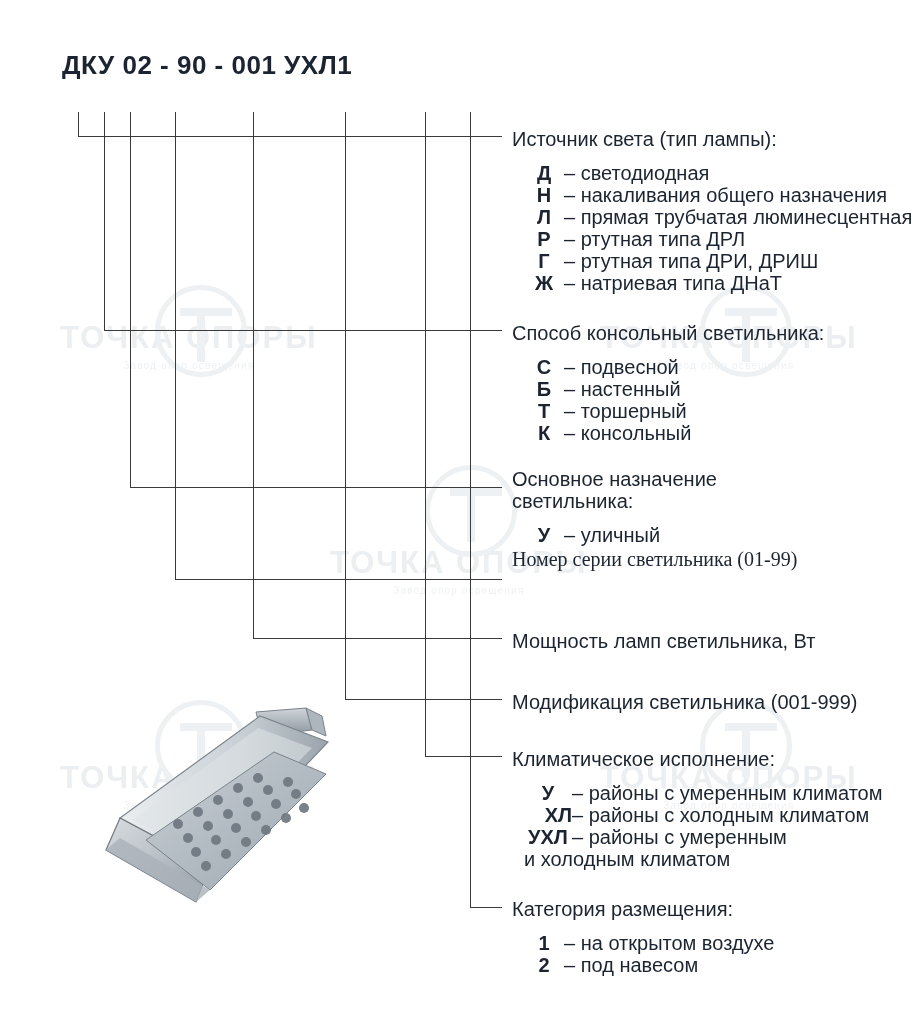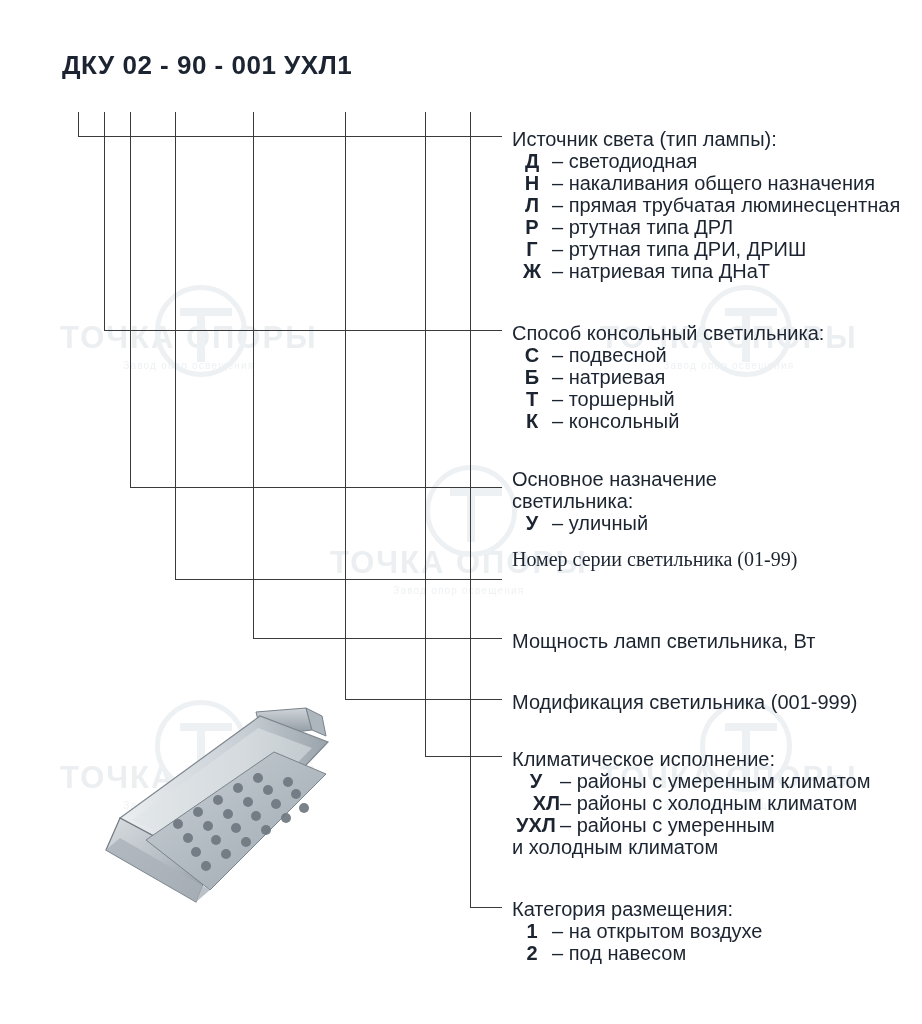--- a/index.html
+++ b/index.html
@@ -106,21 +106,21 @@
     font-size: 20px;
     line-height: 22px;
     color: #1b2430;
   }
   .callout .head {
     font-weight: 400;
     white-space: nowrap;
   }
   .callout ul {
     list-style: none;
-    margin: 0;
+    margin: 12px;
     padding: 0;
   }
   .callout li {
     white-space: nowrap;
   }
 
   .kv { white-space: nowrap; }
   .kv .key { font-weight: 700; }
 
   
@@ -241,21 +241,21 @@
 
   <div class="callout" style="top:322px;">
     <div class="head">Способ консольный светильника:</div>
     <ul>
       <li class="kv">
         <span class="key" style="display:inline-block;width:40px;text-align:center;">С</span><span>–</span>
         <span>подвесной</span>
       </li>
       <li class="kv">
         <span class="key" style="display:inline-block;width:40px;text-align:center;">Б</span><span>–</span>
-        <span>натриевая</span>
+        <span>настенный</span>
       </li>
       <li class="kv">
         <span class="key" style="display:inline-block;width:40px;text-align:center;">Т</span><span>–</span>
         <span>торшерный</span>
       </li>
       <li class="kv">
         <span class="key" style="display:inline-block;width:40px;text-align:center;">К</span><span>–</span>
         <span>консольный</span>
       </li>
     </ul>

